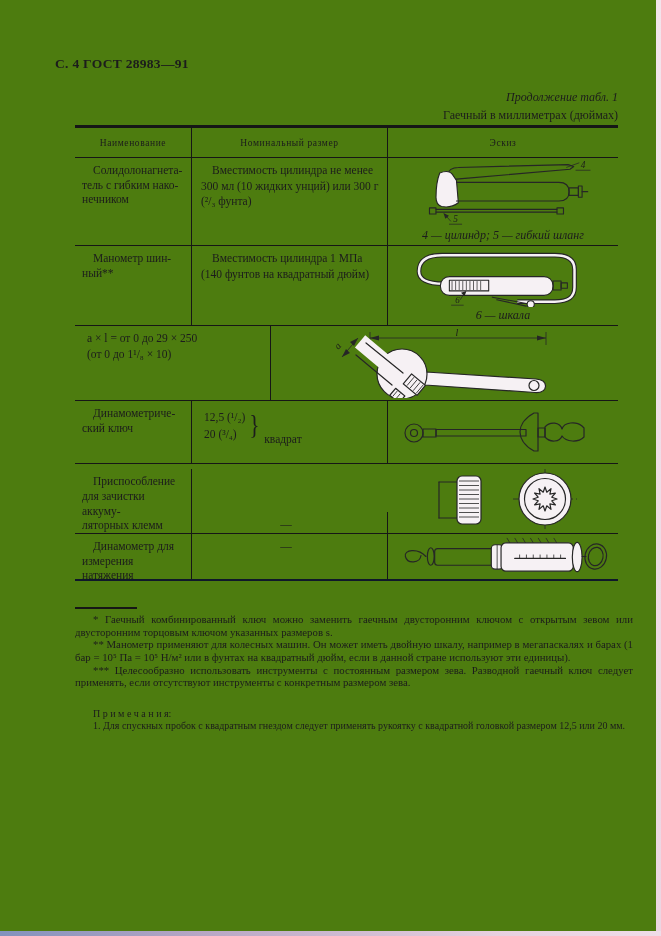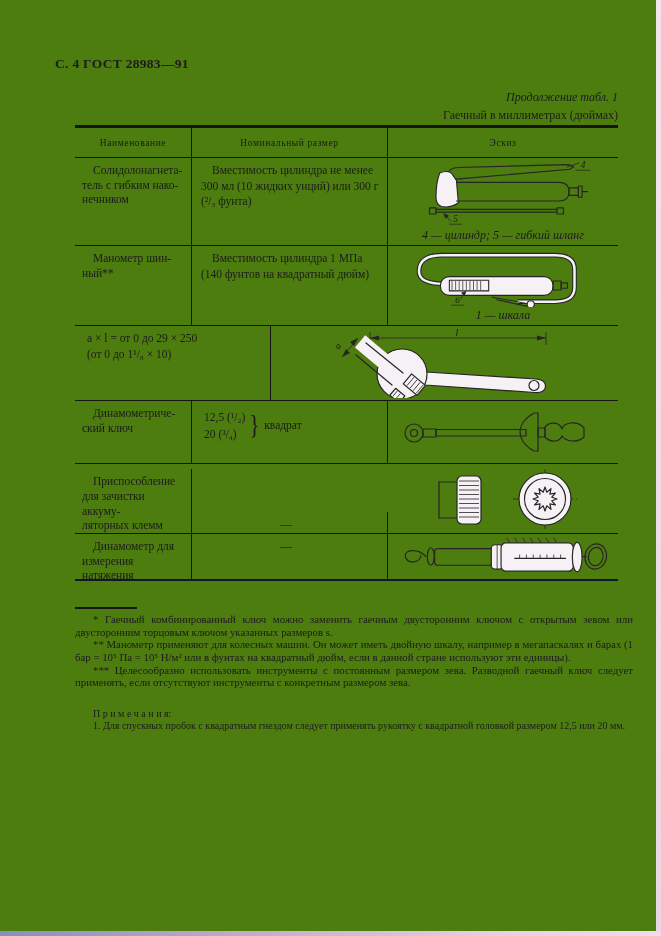--- a/index.html
+++ b/index.html
@@ -43,21 +43,21 @@
 
   .sketchcell { display:flex; flex-direction:column; align-items:center;
     justify-content:center; padding:2px 0; }
   .caption { font-size:12px; font-style:italic; margin-top:1px; }
 
   .dyno { display:flex; align-items:flex-start; padding:8px 0 0 12px;
     font-size:11.5px; }
   .dyno-lines div { line-height:1.45; }
   .dyno-brace { font-size:27px; font-weight:400; line-height:33px; margin:0 3px;
     transform:scaleX(.8); }
-  .dyno-label { margin-top:10px;font-family:Liberation Serif, serif; }
+  .dyno-label { margin-top:24px;font-family:Liberation Serif, serif; }
 
   .foot-rule { position:absolute; left:75px; top:607px; width:62px; height:2px;
     background:#161616; }
   .footnotes { position:absolute; left:75px; top:613px; width:558px;
     font-size:10.8px; line-height:1.17; text-align:justify; }
   .footnotes p { margin:0; text-indent:18px; }
   .notes { position:absolute; left:75px; top:708px; width:558px;
     font-size:10px; line-height:1.17; text-align:justify; }
   .notes p { margin:0; text-indent:18px; }
   .notes .nh { text-align:left; }
@@ -147,21 +147,21 @@
           <rect class="ink" x="166" y="37" width="9" height="10"></rect>
           <rect class="ink" x="175" y="39" width="7" height="6"></rect>
           <line class="ink" x1="98" y1="55" x2="136" y2="62"></line>
           <line class="ink" x1="103" y1="58" x2="136" y2="65"></line>
           <circle class="ink fillbg" cx="141" cy="63" r="4"></circle>
           <line class="thin" x1="62" y1="58" x2="68" y2="49"></line>
           <polygon class="arr" points="69,48 63,50 67,54"></polygon>
           <line class="thin" x1="52" y1="64" x2="66" y2="64"></line>
           <text x="59" y="62" text-anchor="middle">6</text>
         </svg>
-        <div class="caption">1 — шкала</div>
+        <div class="caption">6 — шкала</div>
       </div>
     </div>
 
     <div class="trow r3">
       <div class="c2 size noind">a × l = от 0 до 29 × 250
 (от 0 до 1¹/₈ × 10)</div>
       <div class="c3 sketchcell">
         <svg width="230" height="70" viewBox="0 0 230 70">
           <line class="thin" x1="40" y1="10" x2="216" y2="10"></line>
           <polygon class="arr" points="40,10 49,7.5 49,12.5"></polygon>

